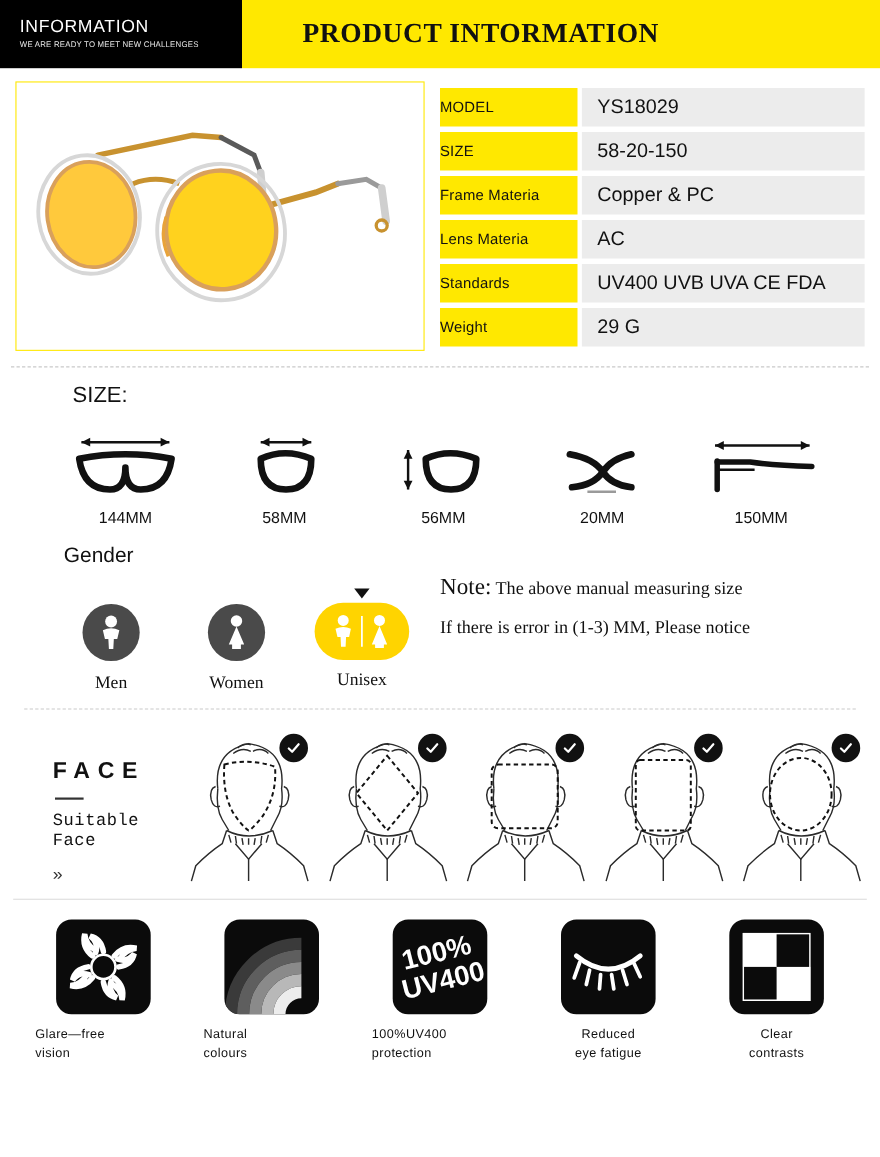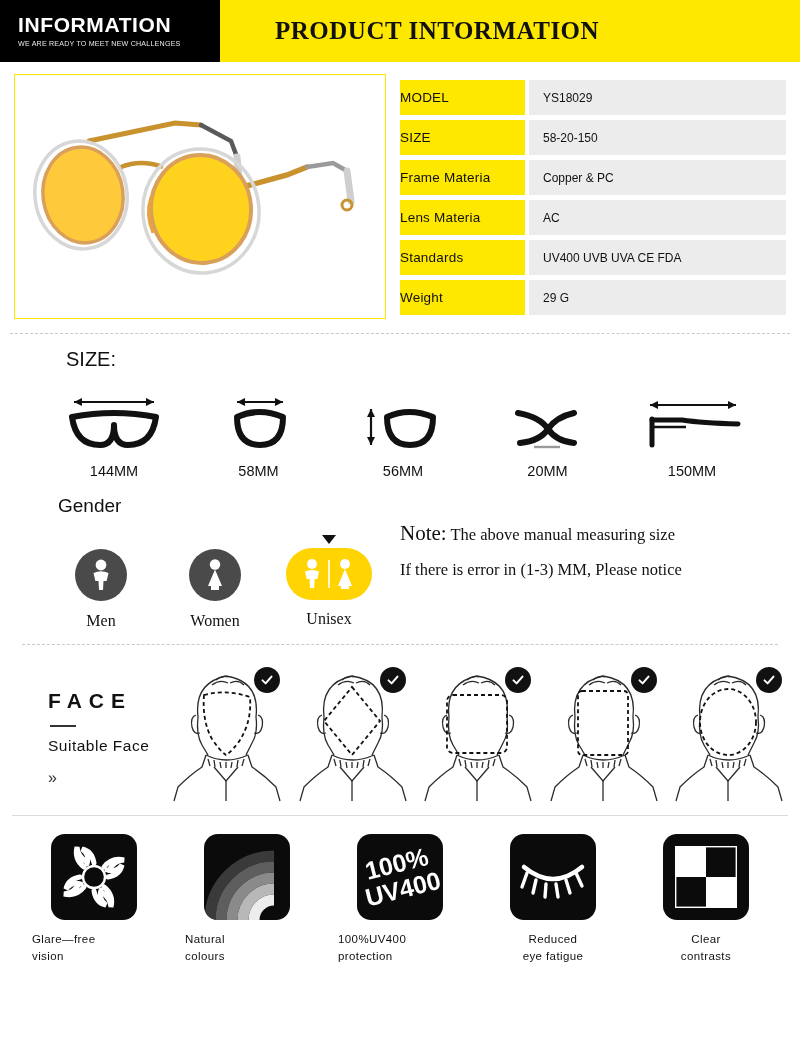--- a/index.html
+++ b/index.html
@@ -14,22 +14,22 @@
   }
 
   
   .header { display: flex; height: 62px; width: 800px; }
   .logo-box {
     width: 220px; height: 62px; background: #000;
     display: flex; flex-direction: column; justify-content: center;
     padding-left: 18px;
   }
   .logo-title {
-    color: #fff; font-size: 21px; letter-spacing: .6px;
-    font-family: "Liberation Sans", sans-serif; font-weight: 700;
+    color: #fff; font-size: 16px; letter-spacing: .6px;
+    font-family: "Liberation Sans", sans-serif; font-weight: 400;
     line-height: 1.05;
   }
   .logo-sub {
     color: #e8e8e8; font-size: 7.5px; letter-spacing: .2px;
     margin-top: 3px; font-family: "Liberation Sans", sans-serif;
     transform: scaleX(0.95); transform-origin: left center;
   }
   .header-band {
     flex: 1; background: #FFE800; display: flex; align-items: center;
     padding-left: 55px;
@@ -48,21 +48,21 @@
     flex: none;
   }
   .spec-table { flex: 1; display: flex; flex-direction: column; gap: 5px; padding-top: 6px;}
   .spec-row { display: flex; height: 35px; gap: 4px; }
   .spec-key {
     width: 125px; background: #FFE800; color: #111;
     font-size: 13.5px; display: flex; align-items: center;
     letter-spacing: .2px; flex: none;
   }
   .spec-val {
-    flex: 1; background: #ececec; color: #111; font-size: 12px;
+    flex: 1; background: #ececec; color: #111; font-size: 18px;
     display: flex; align-items: center; padding-left: 14px;
   }
 
   
   .glasses { position: absolute; left: 10px; top: 22px; }
 
   
   .hr-dash {
     border: 0; border-top: 1px dashed #c9c9c9;
     margin: 14px 10px 0 10px; height: 0;
@@ -128,21 +128,21 @@
   .note-line2 { font-size: 16.5px; margin-top: 14px; }
 
   
   .face-block { display: flex; padding: 18px 10px 0 10px; align-items: flex-start; }
   .face-left { width: 158px; padding-left: 38px; padding-top: 26px; }
   .face-word {
     font-size: 21px; font-weight: 700; letter-spacing: 7px; color: #111;
     font-family: "Liberation Sans", sans-serif;
   }
   .face-rule { width: 26px; height: 2px; background: #333; margin: 12px 0 10px 2px; }
-  .face-sub { font-size: 15.5px; color: #111; font-family: Liberation Sans, sans-serif; letter-spacing: .5px; }
+  .face-sub { font-size: 15.5px; color: #111; font-family: Liberation Mono, monospace; letter-spacing: .5px; }
   .face-chev { font-size: 16px; color: #333; margin-top: 14px; }
   .face-row { flex: 1; display: flex; justify-content: space-between; padding-right: 4px; }
   .face-item { width: 116px; position: relative; display: flex; justify-content: center; }
   .face-check {
     position: absolute; right: 4px; top: 4px;
     width: 26px; height: 26px; border-radius: 50%; background: #111;
     display: flex; align-items: center; justify-content: center;
   }
 
   

